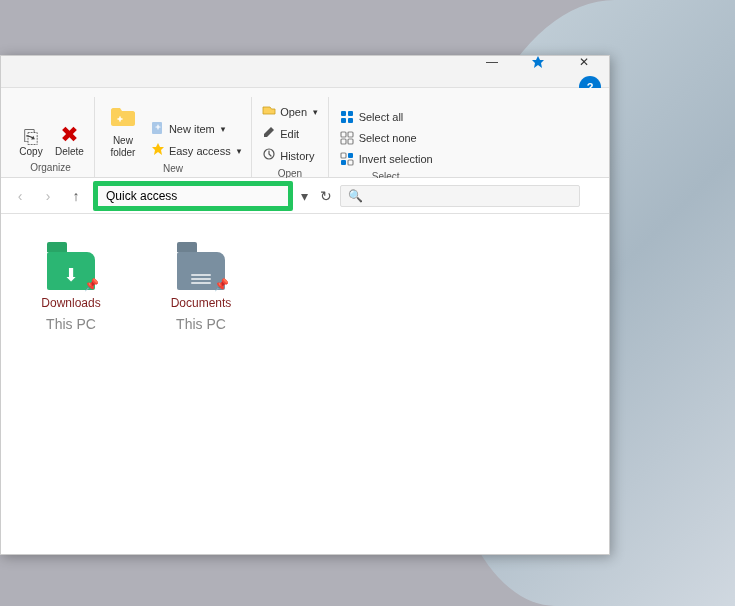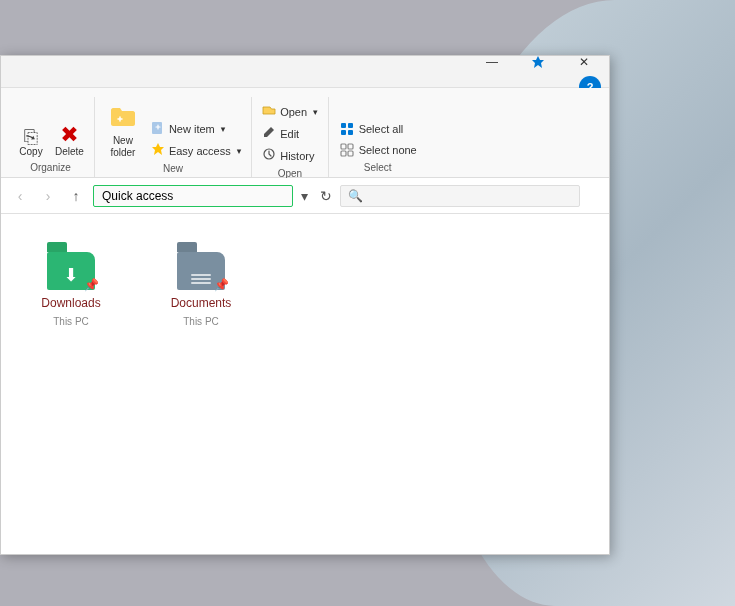--- a/index.html
+++ b/index.html
@@ -184,21 +184,21 @@
       align-items: center;
       background: white;
       border-bottom: 1px solid #e0e0e0;
       height: 36px;
       padding: 0 6px;
       gap: 4px;
     }
 
     .address-input {
       flex: 1;
-      border: 1px solid #22c55e;
+      border: 5px solid #22c55e;
       border-radius: 2px;
       padding: 3px 8px;
       font-size: 12px;
       background: #fafafa;
     }
 
     .addr-btn {
       background: transparent;
       border: none;
       cursor: pointer;
@@ -297,21 +297,21 @@
     }
 
     .file-name {
       font-size: 12px;
       color: #7f1d1d;
       text-align: center;
       font-weight: 500;
     }
 
     .file-sub {
-      font-size: 10px;
+      font-size: 14px;
       color: #888;
       text-align: center;
     }
 
     .nav-arrows {
       display: flex;
       align-items: center;
       gap: 2px;
     }
     .nav-btn {
@@ -487,20 +487,31 @@
             <span class="select-icon">
               <svg width="14" height="14" viewBox="0 0 14 14" fill="none">
                 <rect x="1" y="1" width="5" height="5" rx="1" fill="none" stroke="#888" stroke-width="1.2"></rect>
                 <rect x="8" y="1" width="5" height="5" rx="1" fill="none" stroke="#888" stroke-width="1.2"></rect>
                 <rect x="1" y="8" width="5" height="5" rx="1" fill="none" stroke="#888" stroke-width="1.2"></rect>
                 <rect x="8" y="8" width="5" height="5" rx="1" fill="none" stroke="#888" stroke-width="1.2"></rect>
               </svg>
             </span>
             <span>Select none</span>
           </div>
+          <div class="ribbon-small-btn">
+            <span class="select-icon">
+              <svg width="14" height="14" viewBox="0 0 14 14" fill="none">
+                <rect x="1" y="1" width="5" height="5" rx="1" fill="none" stroke="#888" stroke-width="1.2"></rect>
+                <rect x="8" y="1" width="5" height="5" rx="1" fill="#0078d4"></rect>
+                <rect x="1" y="8" width="5" height="5" rx="1" fill="#0078d4"></rect>
+                <rect x="8" y="8" width="5" height="5" rx="1" fill="none" stroke="#888" stroke-width="1.2"></rect>
+              </svg>
+            </span>
+            <span>Invert selection</span>
+          </div>
         </div>
       </div>
       <div class="ribbon-label">Select</div>
     </div>
   </div>
 
   <div class="address-bar">
     <div class="nav-arrows">
       <button class="nav-btn" disabled="">‹</button>
       <button class="nav-btn" disabled="">›</button>

